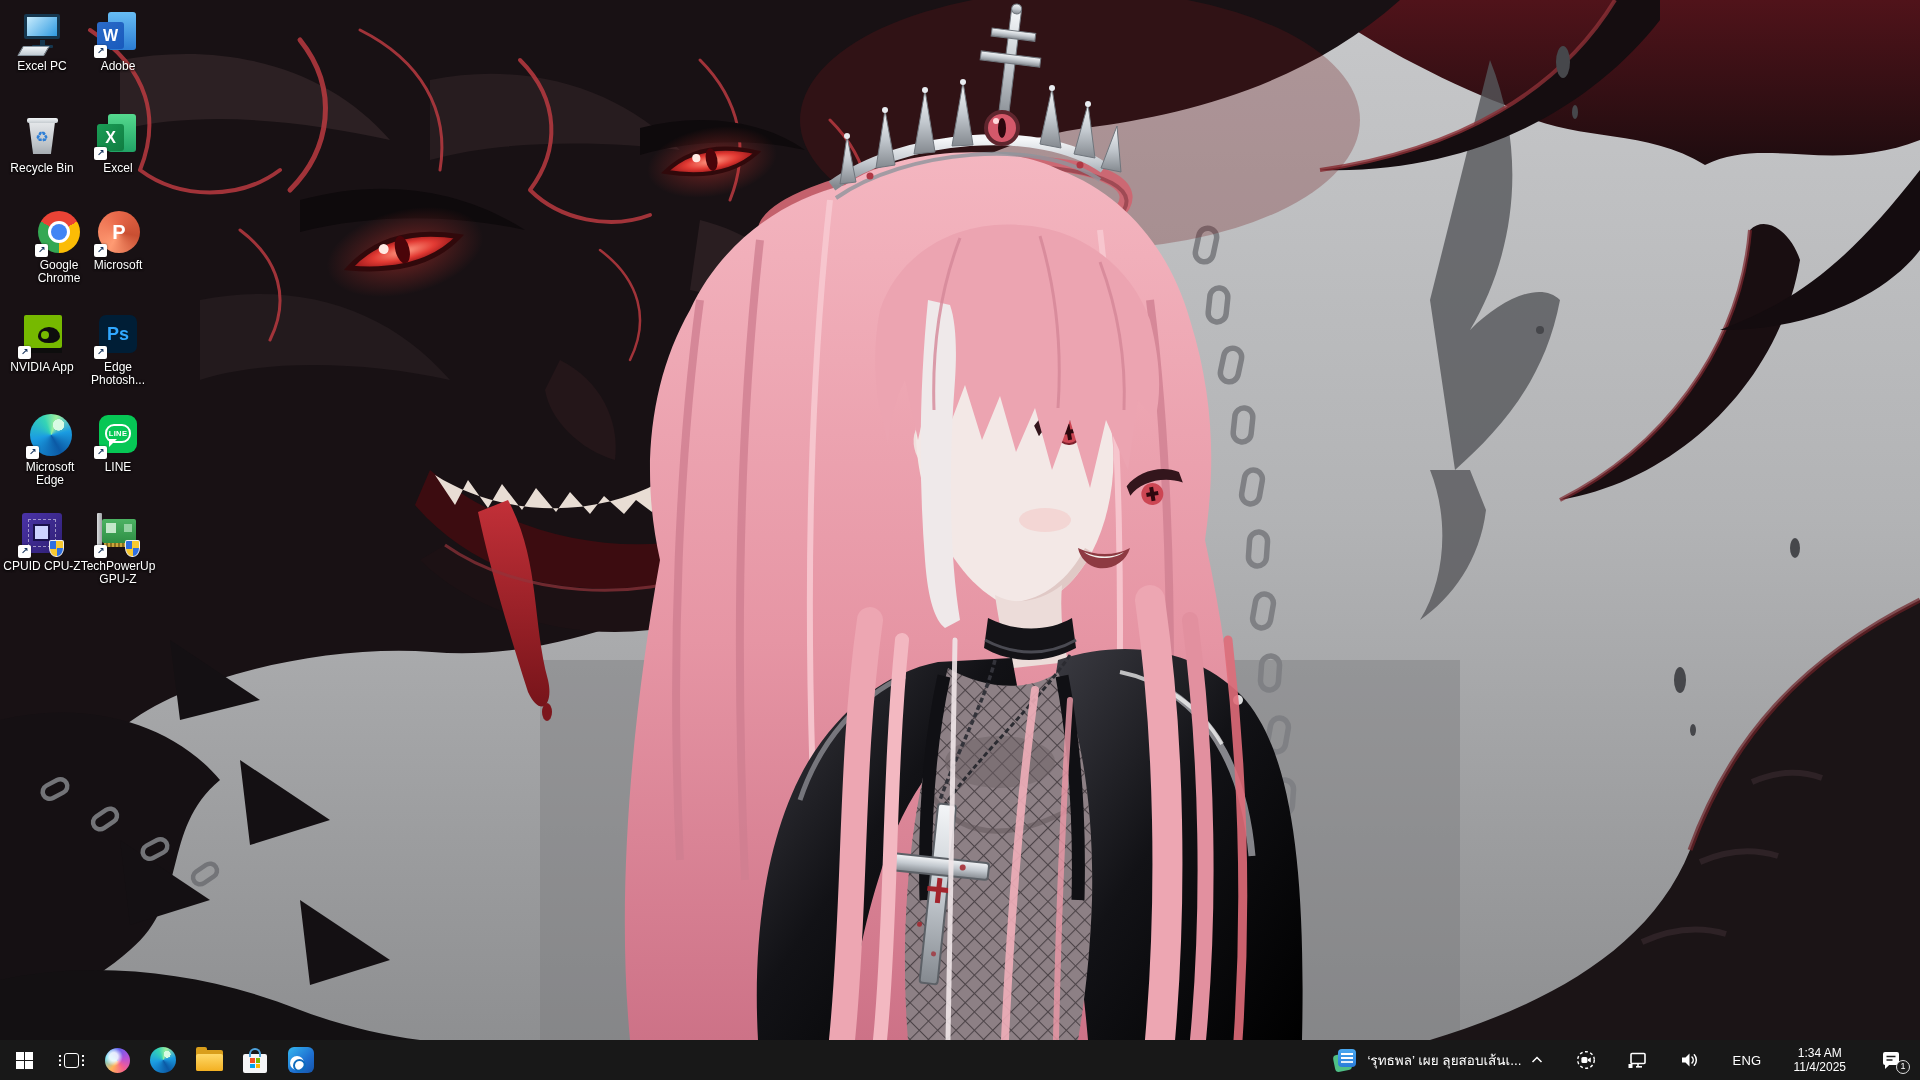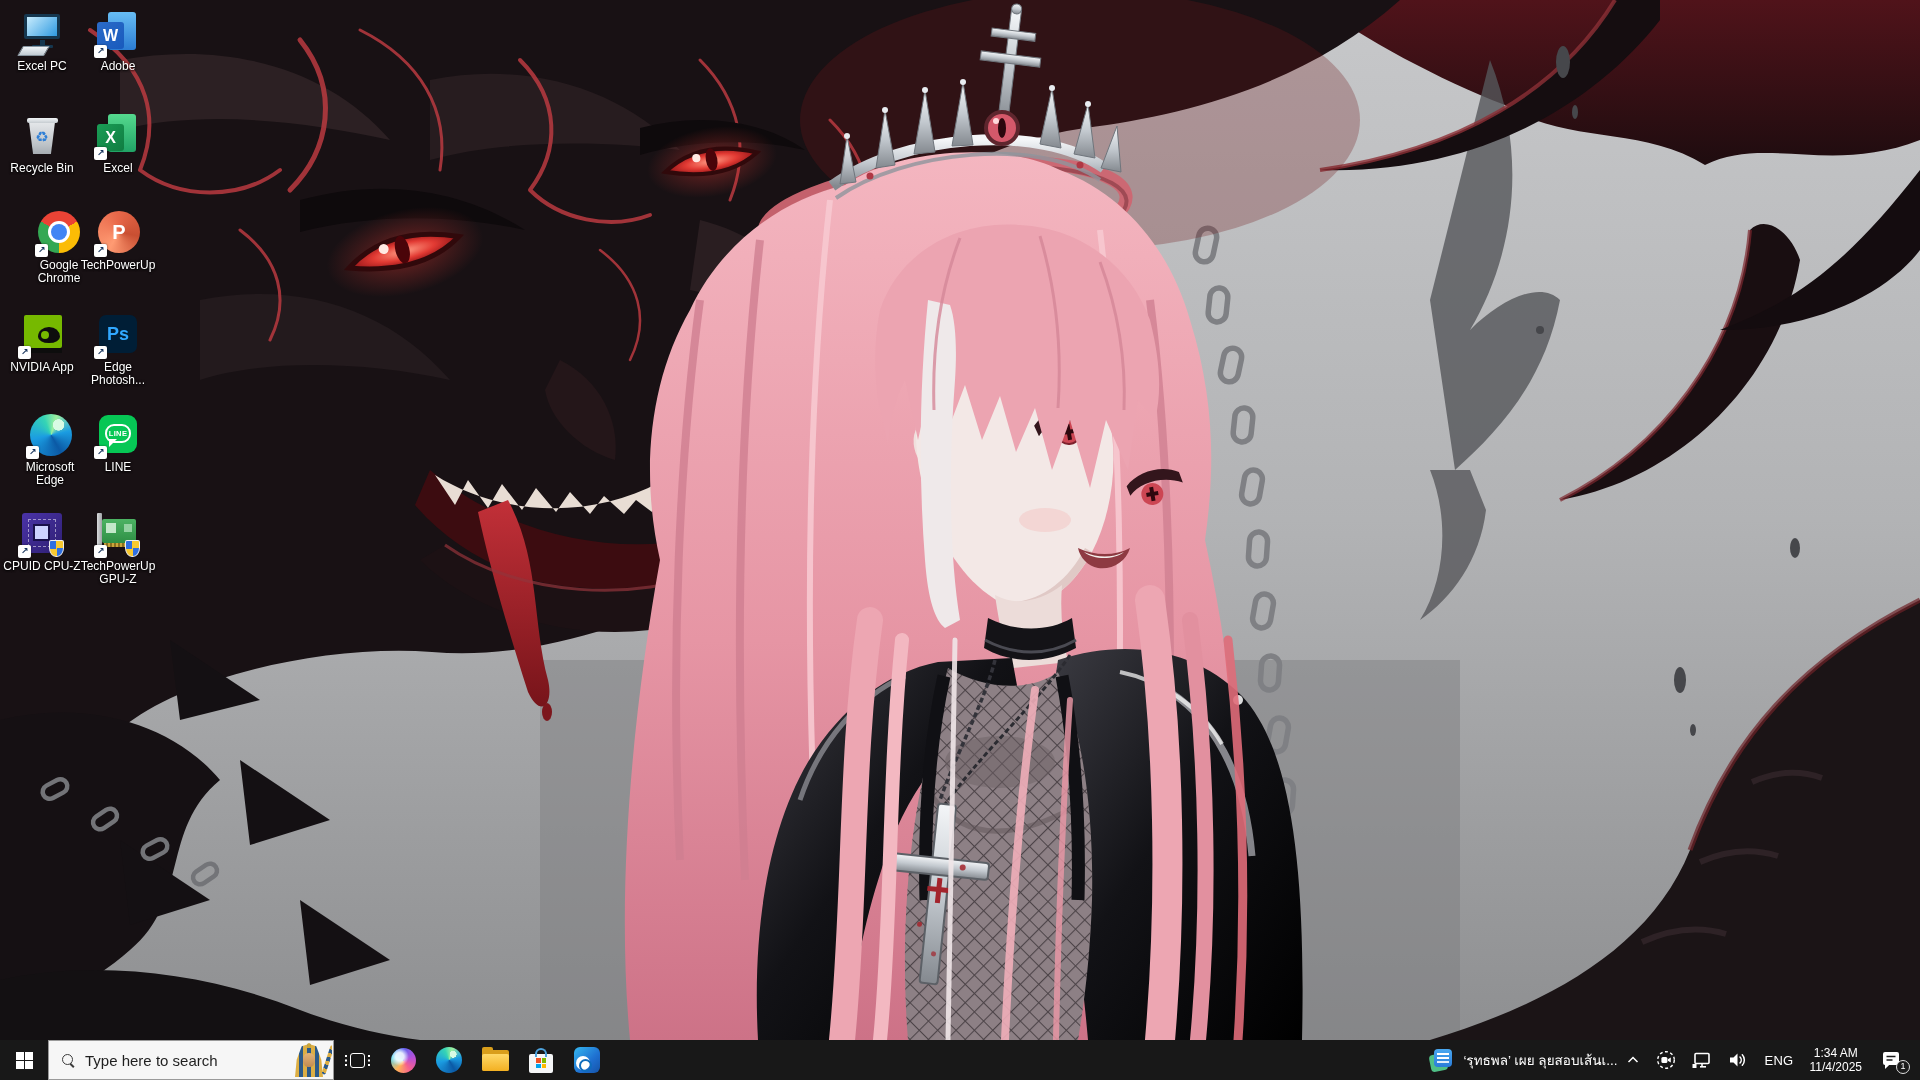--- a/index.html
+++ b/index.html
@@ -153,21 +153,21 @@
   .tb-spacer{flex:1}
   .tb-news{gap:10px;padding:0 10px;max-width:215px}
   .news-icon{position:relative;width:24px;height:24px;flex:none}
   .news-icon .n-back{position:absolute;left:1px;bottom:1px;width:17px;height:17px;background:#4fbf86;
      border-radius:4px;transform:rotate(-12deg)}
   .news-icon .n-front{position:absolute;right:1px;top:1px;width:18px;height:18px;border-radius:4px;
      background:linear-gradient(#4aa8f0,#2a7cd8)}
   .news-icon .n-front::before{content:"";position:absolute;left:3px;top:4px;width:12px;height:2px;background:#fff;
      box-shadow:0 4px 0 #fff,0 8px 0 rgba(255,255,255,.85)}
   .news-text{font-size:13.5px;color:#fff;white-space:nowrap;overflow:hidden;max-width:158px}
-  .tray{display:flex;gap:2px;padding:0 2px}
+  .tray{display:flex;gap:18px;padding:0 2px}
   .tray button{padding:0 7px;height:40px}
   .lang{font-size:13px;letter-spacing:.3px}
   .clock{display:flex;flex-direction:column;justify-content:center;align-items:center;
      font-size:12px;line-height:14px;padding:0 8px}
   .ac-wrap{position:relative}
   .badge{position:absolute;right:1px;bottom:6px;width:14px;height:14px;border:1.4px solid #dedede;
      border-radius:50%;background:#1b1b1b;color:#fff;font-size:9px;line-height:11px;text-align:center}
   .show-desktop{width:7px;border-left:1px solid #5a5a5a;height:40px}
 </style>
 </head>
@@ -483,21 +483,21 @@
           <div class="sc"></div>
       </div>
       <div class="dlabel">Google Chrome</div>
     </div>
 
     <div class="cell" style="left:76px;top:207px">
       <div class="dicon">
         <div class="pp-ball">P</div>
           <div class="sc"></div>
       </div>
-      <div class="dlabel">TechPowerUp</div>
+      <div class="dlabel">Microsoft</div>
     </div>
 
     <div class="cell" style="left:0;top:309px">
       <div class="dicon">
         <div class="nv-sq">
             <div class="nv-eye"></div>
           </div>
           <div class="nv-band"></div>
           <div class="sc"></div>
       </div>
@@ -554,31 +554,20 @@
   <div class="taskbar">
     <button class="tb-start">
       <div class="win-logo">
           <i></i>
           <i></i>
           <i></i>
           <i></i>
         </div>
     </button>
 
-    <div class="tb-search">
-      <span class="mag"></span>
-      <input class="search-input" readonly="" placeholder="Type here to search" style="">
-      <div class="pharaoh">
-        <i class="ph-hood"></i>
-          <i class="ph-cobra"></i>
-          <i class="ph-face"></i>
-          <i class="ph-beard"></i>
-          <i class="ph-crook"></i>
-      </div>
-    </div>
 
     <button class="tb-btn">
       <div class="tv-icon"></div>
     </button>
     <button class="tb-btn">
       <div class="cp-icon"></div>
     </button>
     <button class="tb-btn">
       <div class="edge-tb"></div>
     </button>

